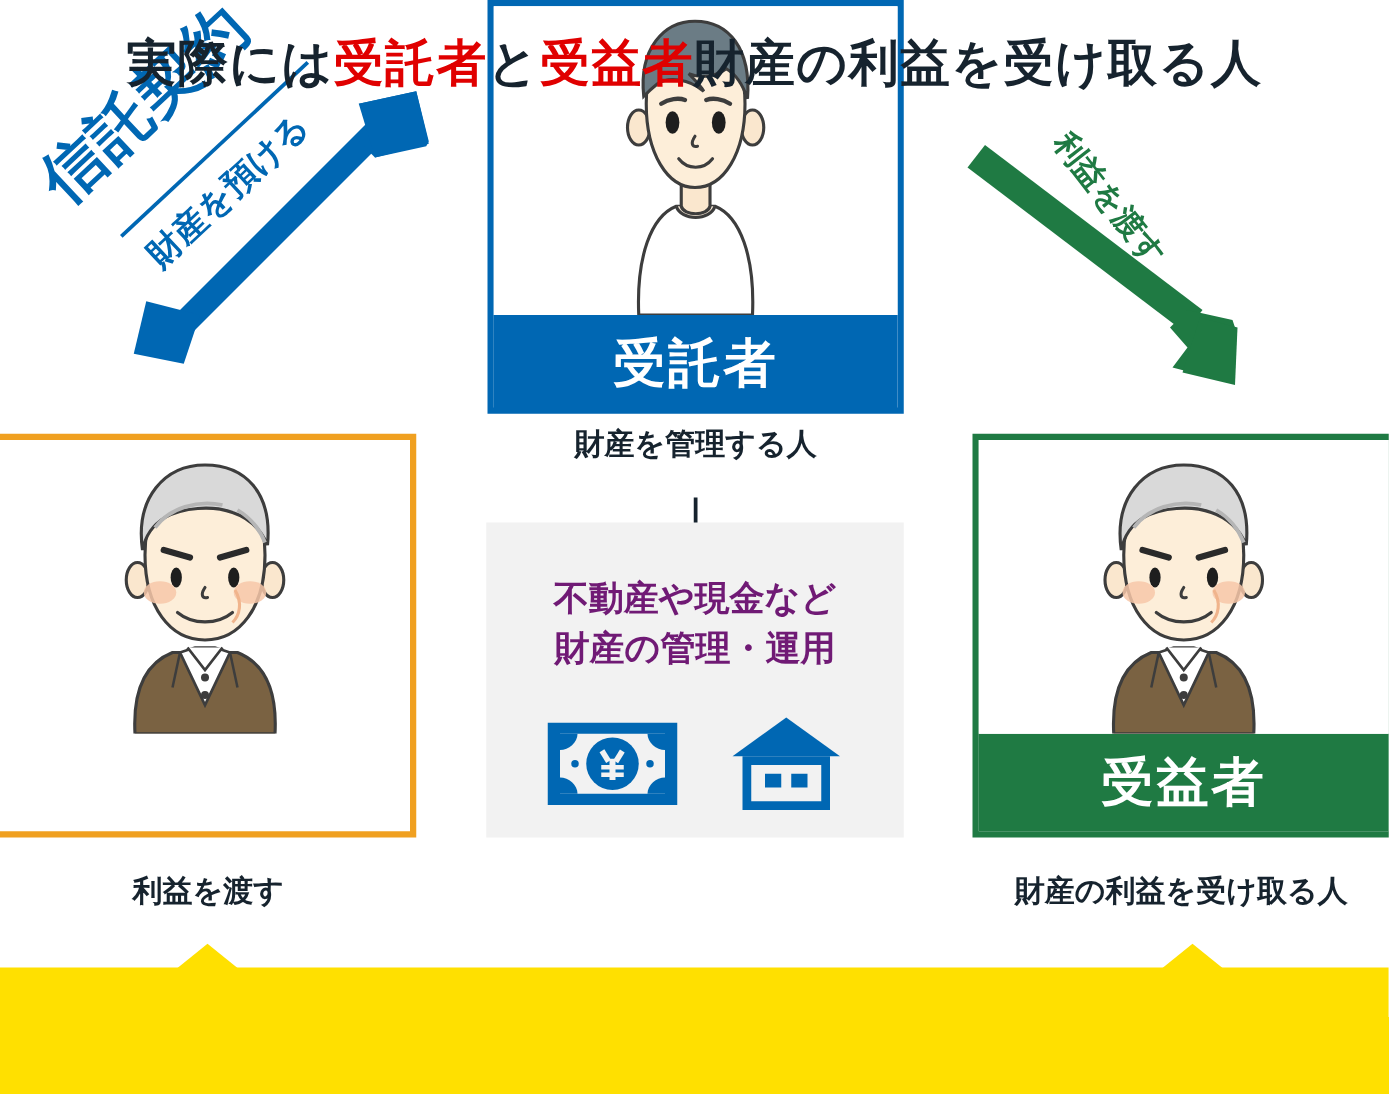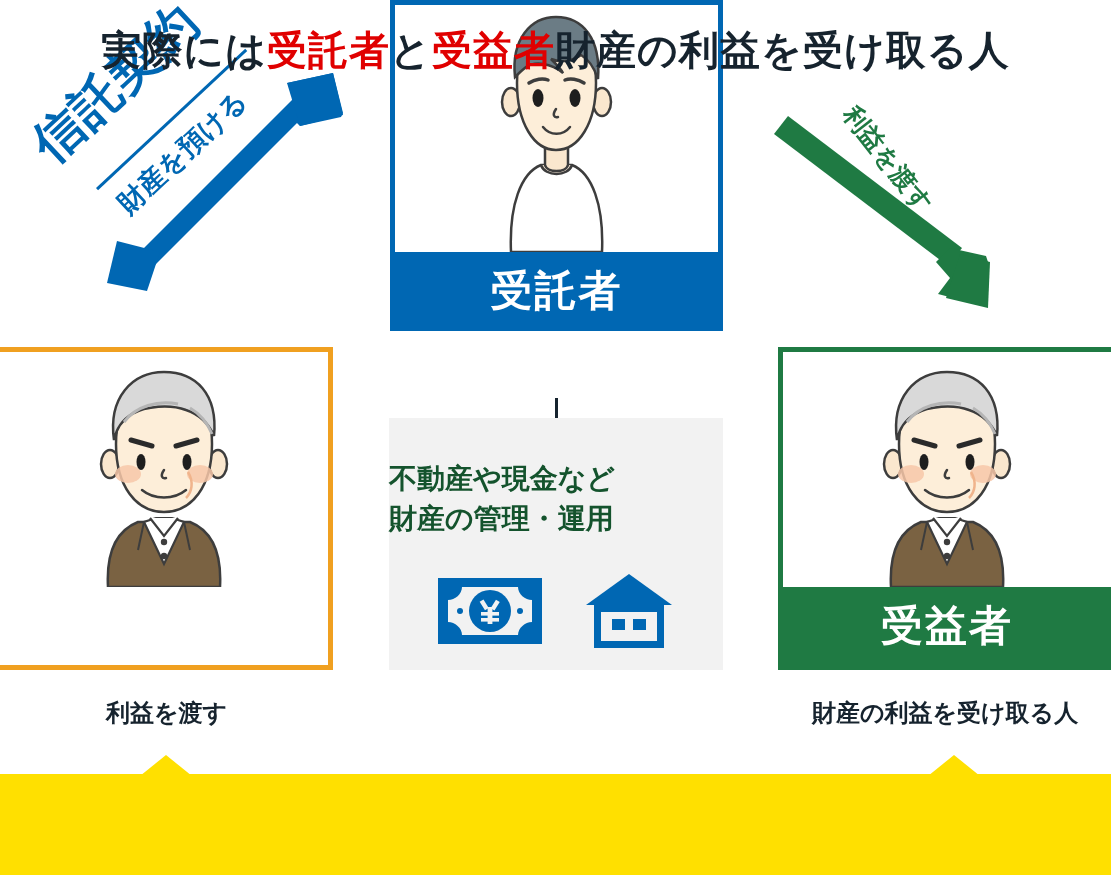--- a/index.html
+++ b/index.html
@@ -103,21 +103,22 @@
     top: 398px;
     width: 3px;
     height: 52px;
     background: #16232e;
   }
   #panel-text {
     position: absolute;
     left: 389px;
     top: 459px;
     width: 334px;
-    color: #14532d;
+    text-align: center;
+    color: #701a75;
     font-weight: 700;
     font-size: 28px;
     line-height: 40px;
   }
   #panel-icons {
     position: absolute;
     left: 389px;
     top: 572px;
     width: 334px;
     display: flex;
@@ -257,20 +258,21 @@
         <ellipse cx="143" cy="93" rx="5.5" ry="9" fill="#1e1e1e"></ellipse>
         <ellipse cx="180" cy="93" rx="5.5" ry="9" fill="#1e1e1e"></ellipse>
 
         <path d="M161 104 C157 110 159 113 163 112" fill="none" stroke="#3d3d3d" stroke-width="2.5" stroke-linecap="round"></path>
 
         <path d="M148 122 C155 131 168 131 175 122" fill="none" stroke="#3d3d3d" stroke-width="2.5" stroke-linecap="round"></path>
       </svg>
     </div>
     <div class="label">受託者</div>
   </div>
+  <div id="cap-trustee" class="caption">財産を管理する人</div>
 
   <div id="card-settlor" class="card">
     <div class="photo">
       <svg width="100%" height="100%" viewBox="0 0 328 235" preserveAspectRatio="xMidYMid meet">
 
         <path d="M108 235 C106 198 118 178 138 170 L190 170 C210 178 222 198 220 235 Z" fill="#7a6242" stroke="#3d3d3d" stroke-width="2.5"></path>
 
         <path d="M144 170 L164 212 L184 170 L172 166 L156 166 Z" fill="#ffffff" stroke="#3d3d3d" stroke-width="2.2"></path>
 
         <path d="M150 166 L164 184 L178 166" fill="#ffffff" stroke="#3d3d3d" stroke-width="2.2"></path>

